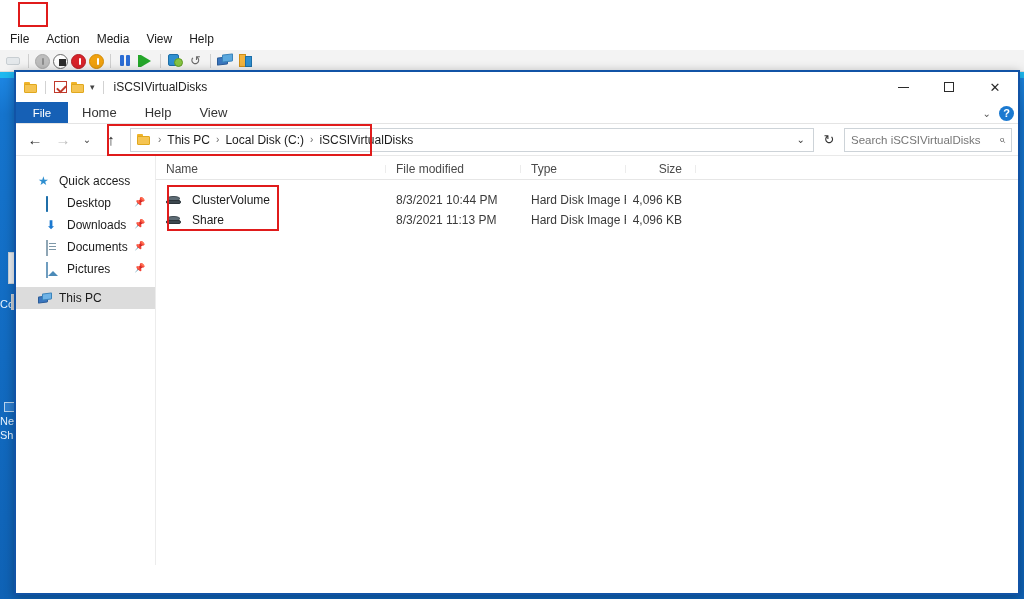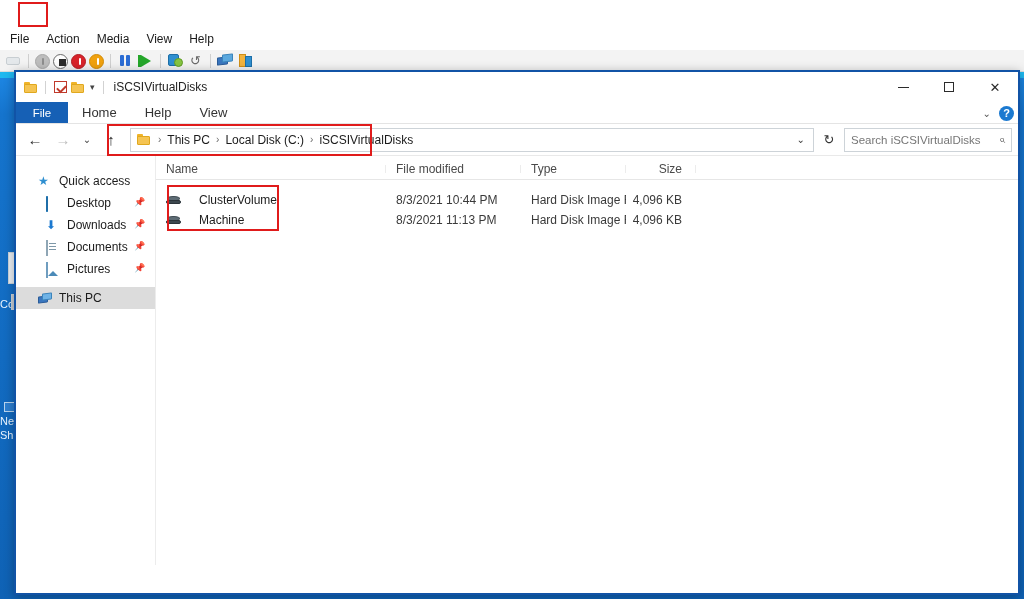--- a/index.html
+++ b/index.html
@@ -219,21 +219,21 @@
     font-size: 12px; color:#4a4a4a; padding-top: 2px;
   }
   .ch { padding-left: 10px; position:relative; }
   .ch::after { content:''; position:absolute; right:0; top:3px; bottom:3px; width:1px; background:#ececec;}
   .ch-name { width: 230px; }
   .ch-date { width: 135px; }
   .ch-type { width: 105px; }
   .ch-size { width: 70px; text-align:right; padding-right: 14px; padding-left:0;}
   .row { display:flex; height: 20px; align-items:center; font-size: 12px; color:#1b1b1b; }
   .cell { padding-left: 10px; white-space:nowrap; overflow:hidden; }
-  .c-name { width: 230px; display:flex; align-items:center; gap:18px; }
+  .c-name { width: 230px; display:flex; align-items:center; gap:11px; }
   .c-date { width: 135px; color:#3a3a3a; }
   .c-type { width: 105px; color:#3a3a3a; }
   .c-size { width: 70px; text-align:right; padding-right: 14px; padding-left:0; color:#3a3a3a;}
   .vhd-ic {
     width: 15px; height: 10px; position: relative; flex: 0 0 auto;
   }
   .vhd-ic .top {
     position:absolute; left:1px; top:1px; width:13px; height:5px;
     background:#5e6c75; border:1px solid #424e56; border-radius: 7px/3px;
   }
@@ -440,21 +440,21 @@
           <div class="cell c-type">Hard Disk Image F...</div>
           <div class="cell c-size">4,096 KB</div>
         </div>
 
         <div class="row">
           <div class="cell c-name">
             <span class="vhd-ic">
                 <span class="top"></span>
                 <span class="bot"></span>
               </span>
-            <span>Machine</span>
+            <span>Share</span>
           </div>
           <div class="cell c-date">8/3/2021 11:13 PM</div>
           <div class="cell c-type">Hard Disk Image F...</div>
           <div class="cell c-size">4,096 KB</div>
         </div>
       </div>
     </div>
 
   </div>
 

